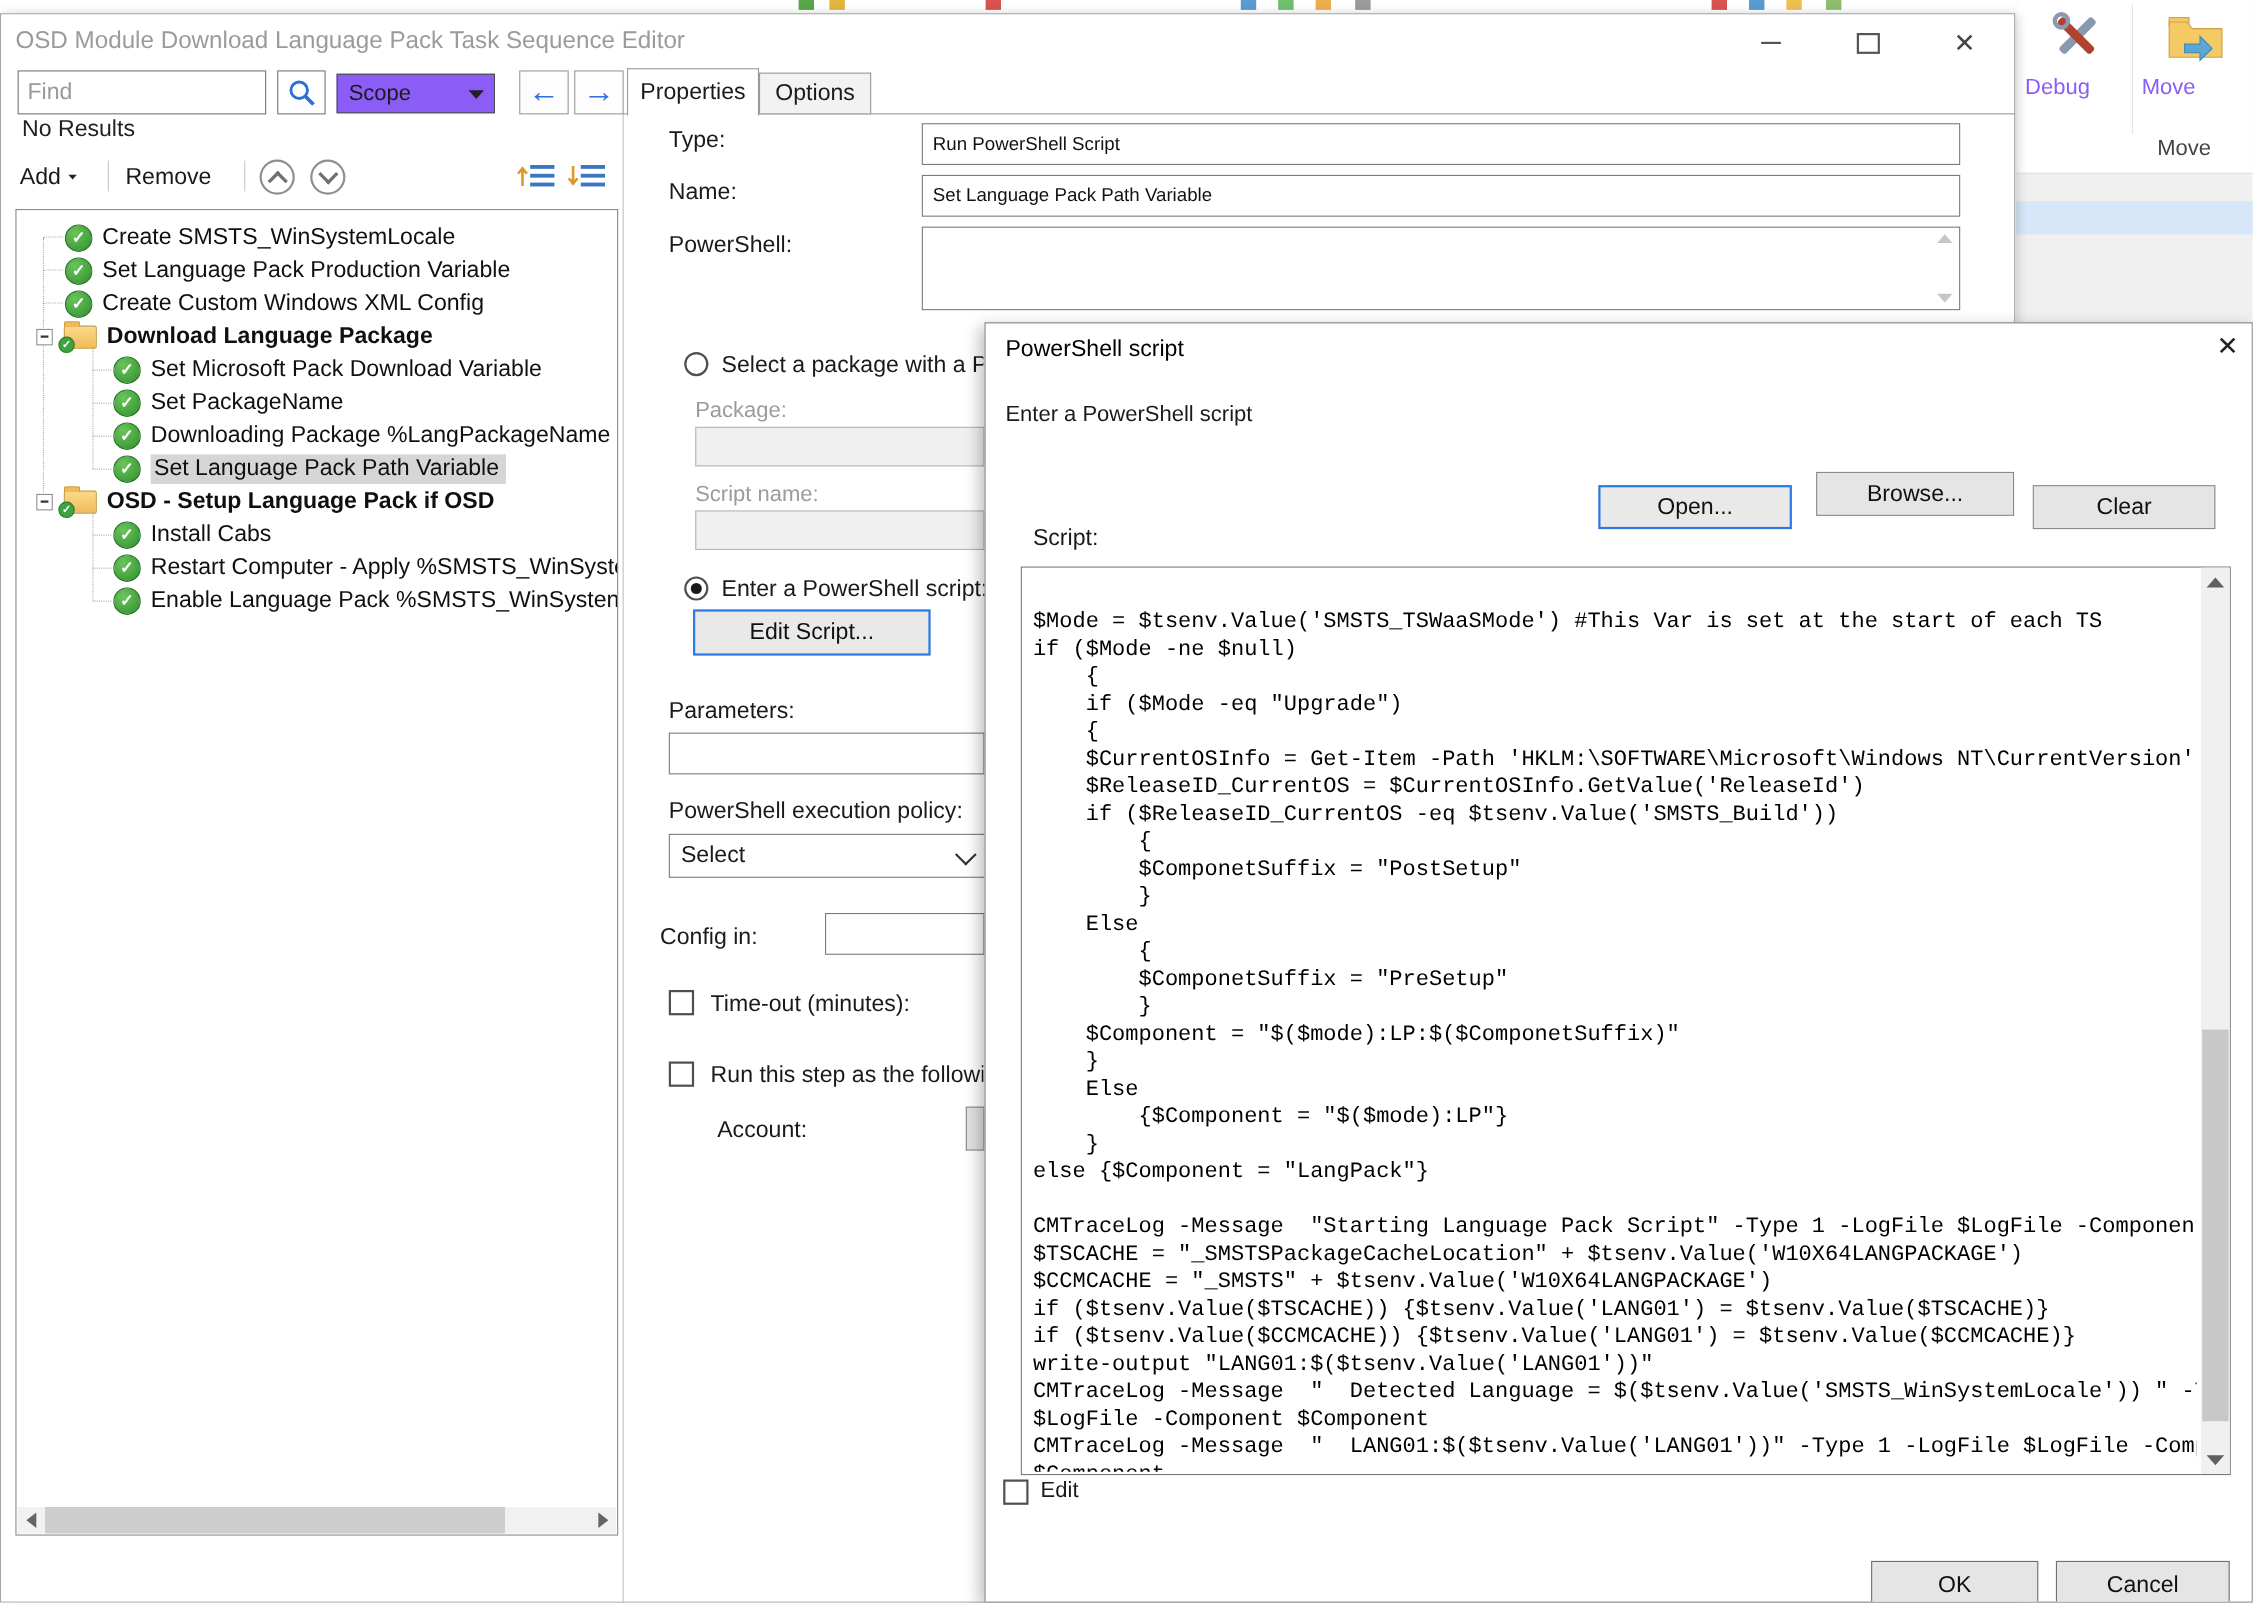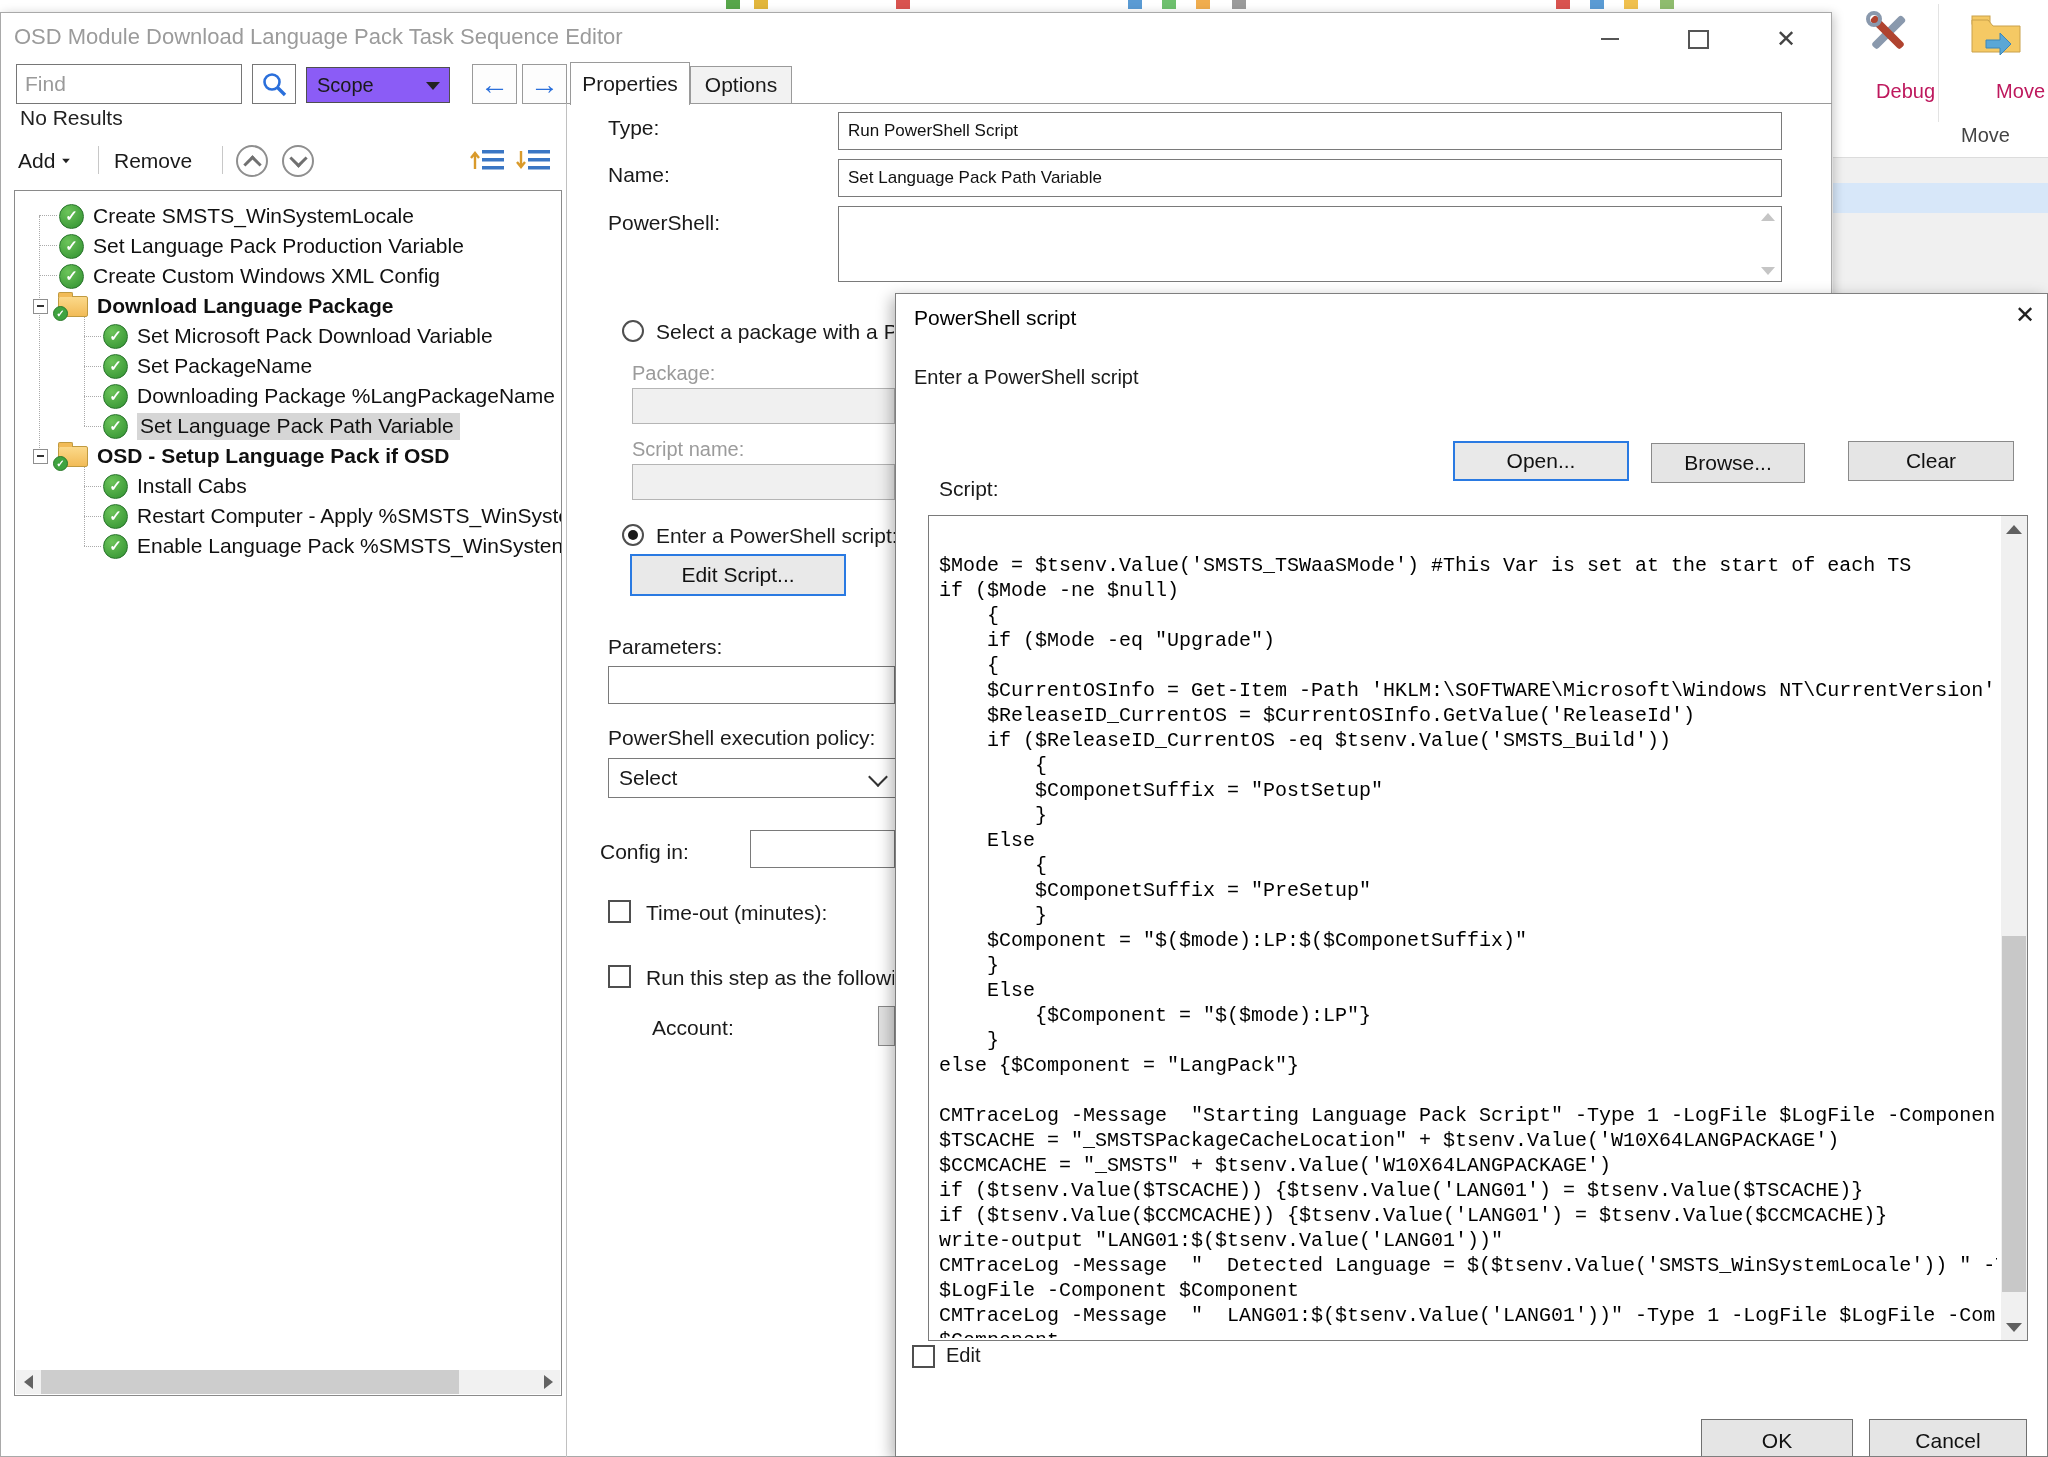--- a/index.html
+++ b/index.html
@@ -7,21 +7,21 @@
     position:relative;width:2048px;height:1457px;overflow:hidden;
     background:#ffffff;font-family:"Liberation Sans", sans-serif;color:#1a1a1a;
   }
 
   
   #right-bg{position:absolute;left:1833px;top:0;width:215px;height:1457px;background:#f0f0f0}
   #ribbon{position:absolute;left:1833px;top:0;width:215px;height:157px;background:#ffffff;border-bottom:1px solid #dcdcdc}
   #debug-btn{position:absolute;left:8px;top:2px;width:94px;height:122px}
   #move-btn{position:absolute;left:114px;top:2px;width:98px;height:122px}
   .ribbon-icon{position:absolute;left:50%;transform:translateX(-50%);top:4px}
-  .ribbon-label{position:absolute;left:0;top:78px;width:100%;text-align:right;font-size:20px;color:#be185d}
+  .ribbon-label{position:absolute;left:0;top:66px;width:100%;text-align:left;font-size:20px;color:#8b5cf6}
   #ribbon-sep{position:absolute;left:105px;top:4px;width:1px;height:118px;background:#e3e3e3}
   #move-group-label{position:absolute;left:90px;top:124px;width:125px;text-align:center;font-size:20px;color:#444}
   #right-blue-strip{position:absolute;left:1833px;top:183px;width:215px;height:30px;background:#d7e7f9}
   .frag{position:absolute;top:0;height:9px;width:14px}
 
   
   #main-window{position:absolute;left:0;top:12px;width:1832px;height:1445px;background:#fff;
     border:1px solid #a9a9a9;box-shadow:2px 2px 10px rgba(0,0,0,.22);box-sizing:border-box}
   #window-title{position:absolute;left:14px;top:24px;font-size:22px;color:#9b9b9b;white-space:nowrap}
   .wctl{position:absolute;top:18px;width:60px;height:42px;display:flex;align-items:center;justify-content:center}
@@ -119,21 +119,21 @@
 
   
   #ps-dialog{position:absolute;left:895px;top:293px;width:1153px;height:1164px;background:#fff;border:1px solid #7f7f7f;
     box-shadow:-4px 4px 14px rgba(0,0,0,.28);box-sizing:border-box;overflow:hidden;z-index:10}
   #dlg-title{position:absolute;left:18px;top:12px;font-size:21px;color:#000}
   #dlg-close{position:absolute;left:1114px;top:6px;width:30px;height:30px;display:flex;align-items:center;justify-content:center;font-size:24px;color:#222}
   #dlg-subtitle{position:absolute;left:18px;top:72px;font-size:20px}
   .dbtn{position:absolute;background:#e5e5e5;border:1px solid #8a8a8a;font-size:21px;color:#111;
     display:flex;align-items:center;justify-content:center;box-sizing:border-box}
   #open-btn{left:557px;top:147px;width:176px;height:40px;border:2px solid #2a7ae2;background:#e9e9e9}
-  #browse-btn{left:755px;top:149px;width:154px;height:40px}
+  #browse-btn{left:755px;top:135px;width:180px;height:40px}
   #clear-btn{left:952px;top:147px;width:166px;height:40px}
   #script-label{position:absolute;left:43px;top:183px;font-size:21px}
   #script-box{position:absolute;left:32px;top:221px;width:1100px;height:826px;border:1px solid #7a7a7a;box-sizing:border-box;background:#fff}
   #script-text{position:absolute;left:10px;top:12px;right:30px;bottom:2px;overflow:hidden;
     white-space:pre;font-family:Liberation Mono, monospace;font-size:20px;line-height:25px;color:#000}
   #vscroll{position:absolute;right:0;top:0;bottom:0;width:26px;background:#f0f0f0}
   .vs-arrow{position:absolute;left:0;width:26px;height:26px;display:flex;align-items:center;justify-content:center}
   #vs-up{top:0}#vs-down{bottom:0}
   #vs-up::after{content:"";border-style:solid;border-width:0 8px 9px 8px;border-color:transparent transparent #606060 transparent}
   #vs-down::after{content:"";border-style:solid;border-width:9px 8px 0 8px;border-color:#606060 transparent transparent transparent}

